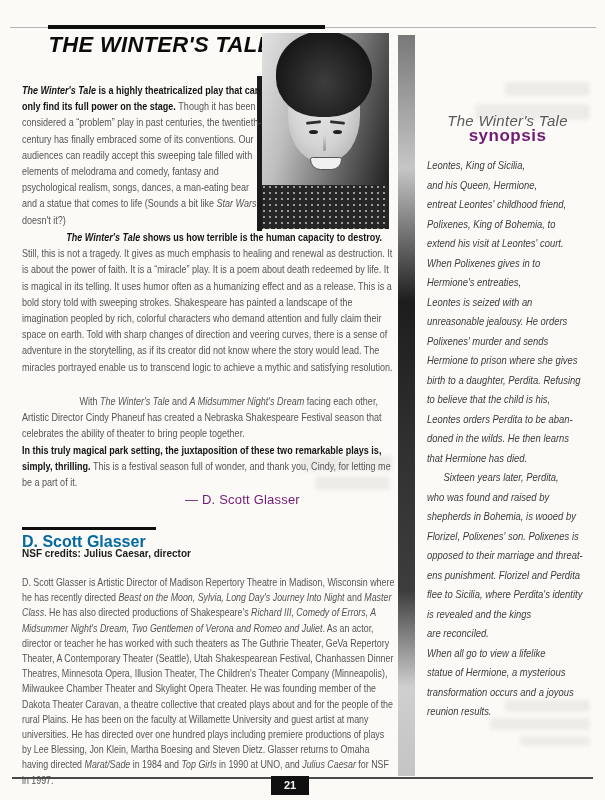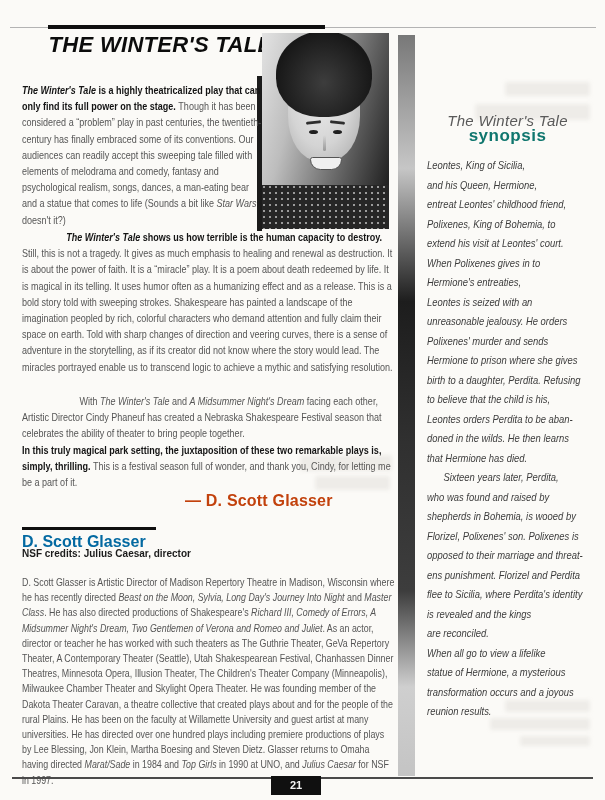--- a/index.html
+++ b/index.html
@@ -27,21 +27,21 @@
   .bio-text{font-size:10.8px; line-height:15.2px; color:#555;}
   .s-n{}
   .s-b{font-weight:700; color:#141414;}
   .s-bi{font-weight:700; font-style:italic; color:#141414;}
   .s-i{font-style:italic;}
 
   #para1{left:22px; top:82px; width:292px;}
   #para2{left:22px; top:229px; width:458px; text-indent:54px;}
   #para3{left:22px; top:393px; width:458px; text-indent:70px;}
   #para4{left:22px; top:442px; width:458px;}
-  #attribution{left:185px; top:492px; font-size:16px; color:#c2410c; letter-spacing:.2px;font-weight:bold;}
+  #attribution{left:185px; top:492px; font-size:13px; color:#701a75; letter-spacing:.2px;}
 
   #bio-divider{left:22px; top:527px; width:134px; height:3px; background:#0f0f0f;}
   #bio-name{left:22px; top:533px; font-size:16px; font-weight:700; color:#0369a1;}
   #bio-credits{left:22px; top:548px; font-size:10px; font-weight:700; color:#1c1c1c;}
   #bio-body{left:22px; top:575px; width:456px;}
 
   
   #photo{left:262px; top:33px; width:127px; height:196px; overflow:hidden;
     background:linear-gradient(105deg,#e3e3e3 0%,#bdbdbd 28%,#6e6e6e 60%,#232323 92%);}
   #photo .hair{position:absolute; left:14px; top:-2px; width:96px; height:86px;
@@ -66,31 +66,31 @@
     background-size:6px 6px;}
   #photo-edge{left:257px; top:76px; width:5px; height:155px; background:#1b1b1b;}
 
   
   #vbar{left:398px; top:35px; width:17px; height:741px;
     background:linear-gradient(180deg,#787878 0%,#c6c6c6 18%,#1d1d1d 36%,#303030 55%,#3d3d3d 75%,#cfcfcf 88%,#c4c4c4 100%);}
 
   
   #syn-header{left:415px; top:112px; width:185px; text-align:center;}
   #syn-title{font-style:italic; font-size:15px; color:#5a5a5a; letter-spacing:.3px;}
-  #syn-heading{font-size:17px; font-weight:700; color:#0f766e; letter-spacing:.5px; margin-top:-3px;}
+  #syn-heading{font-size:17px; font-weight:700; color:#701a75; letter-spacing:.5px; margin-top:-3px;}
   #syn-body{left:427px; top:156px; width:210px;}
   .syn-text{font-style:italic; font-size:11.5px; line-height:19.5px; color:#3c3c3c; white-space:pre-line;}
   #syn-para2{text-indent:20px;}
 
   
   .ghost{position:absolute; background:rgba(128,122,110,0.10); filter:blur(2px); border-radius:2px;}
 
   
   #bottom-rule{left:12px; top:777px; width:581px; height:2px; background:#4a4a4a;}
-  #page-number{left:271px; top:776px; width:50px; height:19px; background:#101010;
+  #page-number{left:271px; top:776px; width:38px; height:19px; background:#101010;
     color:#f5f5f5; font-size:11px; font-weight:700; text-align:center; line-height:19px;}
 </style>
 </head>
 <body>
 
 <div id="page">
 
   <div class="abs rule-thin" style="left:10px; top:27px; width:586px;"></div>
   <div class="abs rule-thick" style="left:48px; top:25px; width:277px; height:4px;"></div>
 

